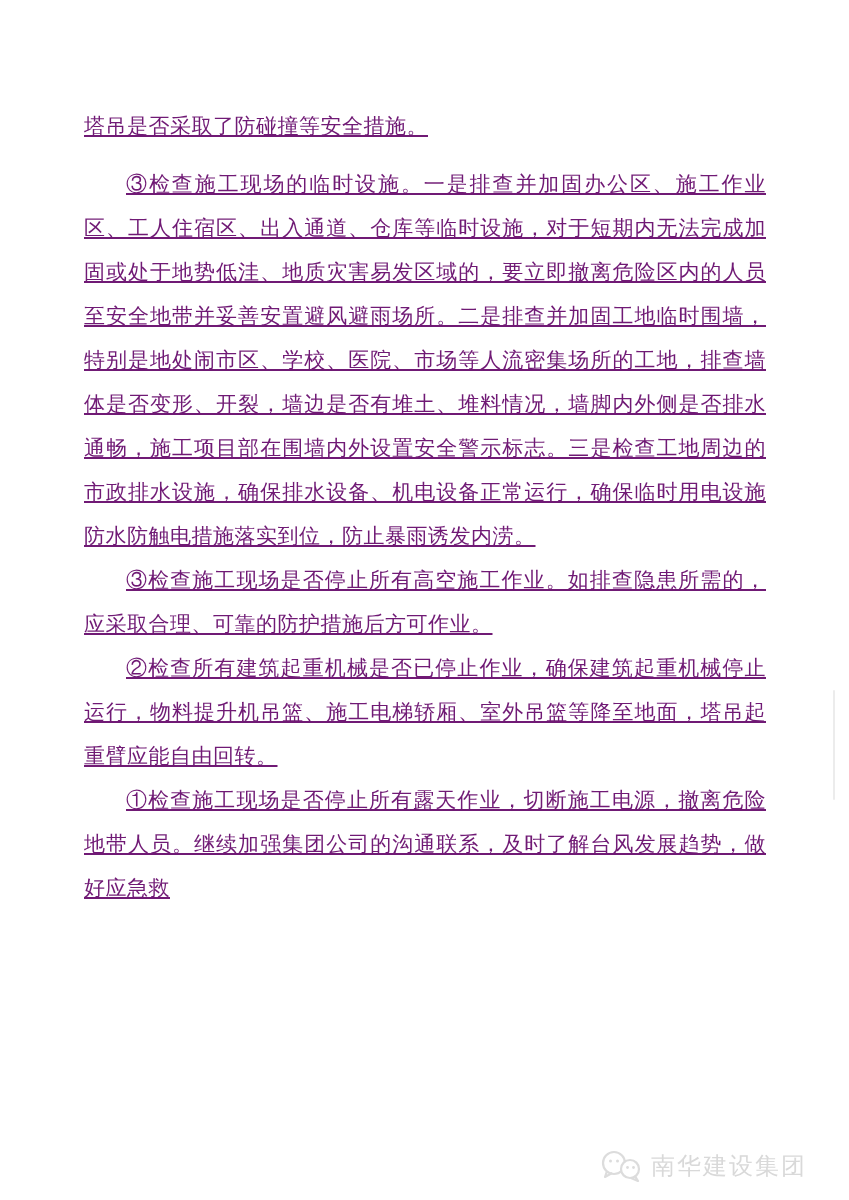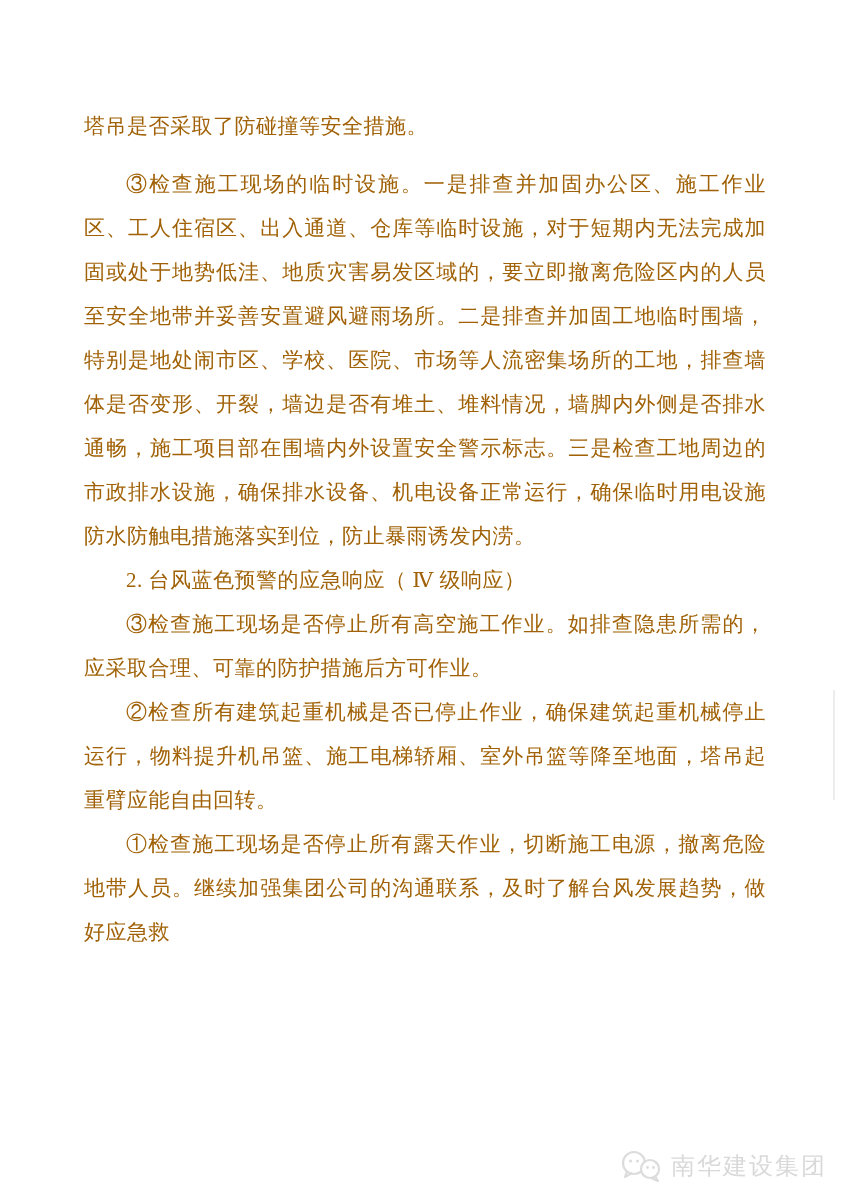--- a/index.html
+++ b/index.html
@@ -19,24 +19,25 @@
     inset: 0;
     background: #ffffff;
   }
   .doc-body {
     position: absolute;
     left: 84px;
     top: 104px;
     width: 682px;
     font-size: 21px;
     line-height: 44px;
-    color: #a16207;
+    color: #701a75;
     text-align: justify;
     text-justify: inter-ideograph;
     letter-spacing: 0.5px;
+    text-decoration: underline;
   }
   .doc-body p {
     margin: 0;
     padding: 0;
   }
   .doc-body p.indent {
     text-indent: 2em;
   }
   .doc-body p.first-line {
     margin-bottom: 14px;
@@ -46,21 +47,21 @@
     position: absolute;
     right: 14px;
     top: 690px;
     width: 2px;
     height: 110px;
     background: #ececec;
     border-radius: 2px;
   }
   .footer-brand {
     position: absolute;
-    right: 22px;
+    right: 42px;
     bottom: 18px;
     display: flex;
     align-items: center;
     gap: 8px;
     color: #d9d9d9;
     font-size: 24px;
     letter-spacing: 2px;
     font-family: "Liberation Sans", "DejaVu Sans", sans-serif;
     user-select: none;
   }
@@ -69,21 +70,20 @@
   }
 </style>
 </head>
 <body>
 
 <div class="page">
 
   <div class="doc-body" id="doc-body">
       <p class="first-line body">塔吊是否采取了防碰撞等安全措施。</p>
       <p class="indent body">③检查施工现场的临时设施。一是排查并加固办公区、施工作业区、工人住宿区、出入通道、仓库等临时设施，对于短期内无法完成加固或处于地势低洼、地质灾害易发区域的，要立即撤离危险区内的人员至安全地带并妥善安置避风避雨场所。二是排查并加固工地临时围墙，特别是地处闹市区、学校、医院、市场等人流密集场所的工地，排查墙体是否变形、开裂，墙边是否有堆土、堆料情况，墙脚内外侧是否排水通畅，施工项目部在围墙内外设置安全警示标志。三是检查工地周边的市政排水设施，确保排水设备、机电设备正常运行，确保临时用电设施防水防触电措施落实到位，防止暴雨诱发内涝。</p>
-      <p class="indent heading">2. 台风蓝色预警的应急响应（ Ⅳ 级响应）</p>
       <p class="indent body">③检查施工现场是否停止所有高空施工作业。如排查隐患所需的，应采取合理、可靠的防护措施后方可作业。</p>
       <p class="indent body">②检查所有建筑起重机械是否已停止作业，确保建筑起重机械停止运行，物料提升机吊篮、施工电梯轿厢、室外吊篮等降至地面，塔吊起重臂应能自由回转。</p>
       <p class="indent body">①检查施工现场是否停止所有露天作业，切断施工电源，撤离危险地带人员。继续加强集团公司的沟通联系，及时了解台风发展趋势，做好应急救</p>
     </div>
 
   <div class="scan-artifact"></div>
 
   <div class="footer-brand">
     <span>
       <svg width="42" height="32" viewBox="0 0 42 32" fill="none">

